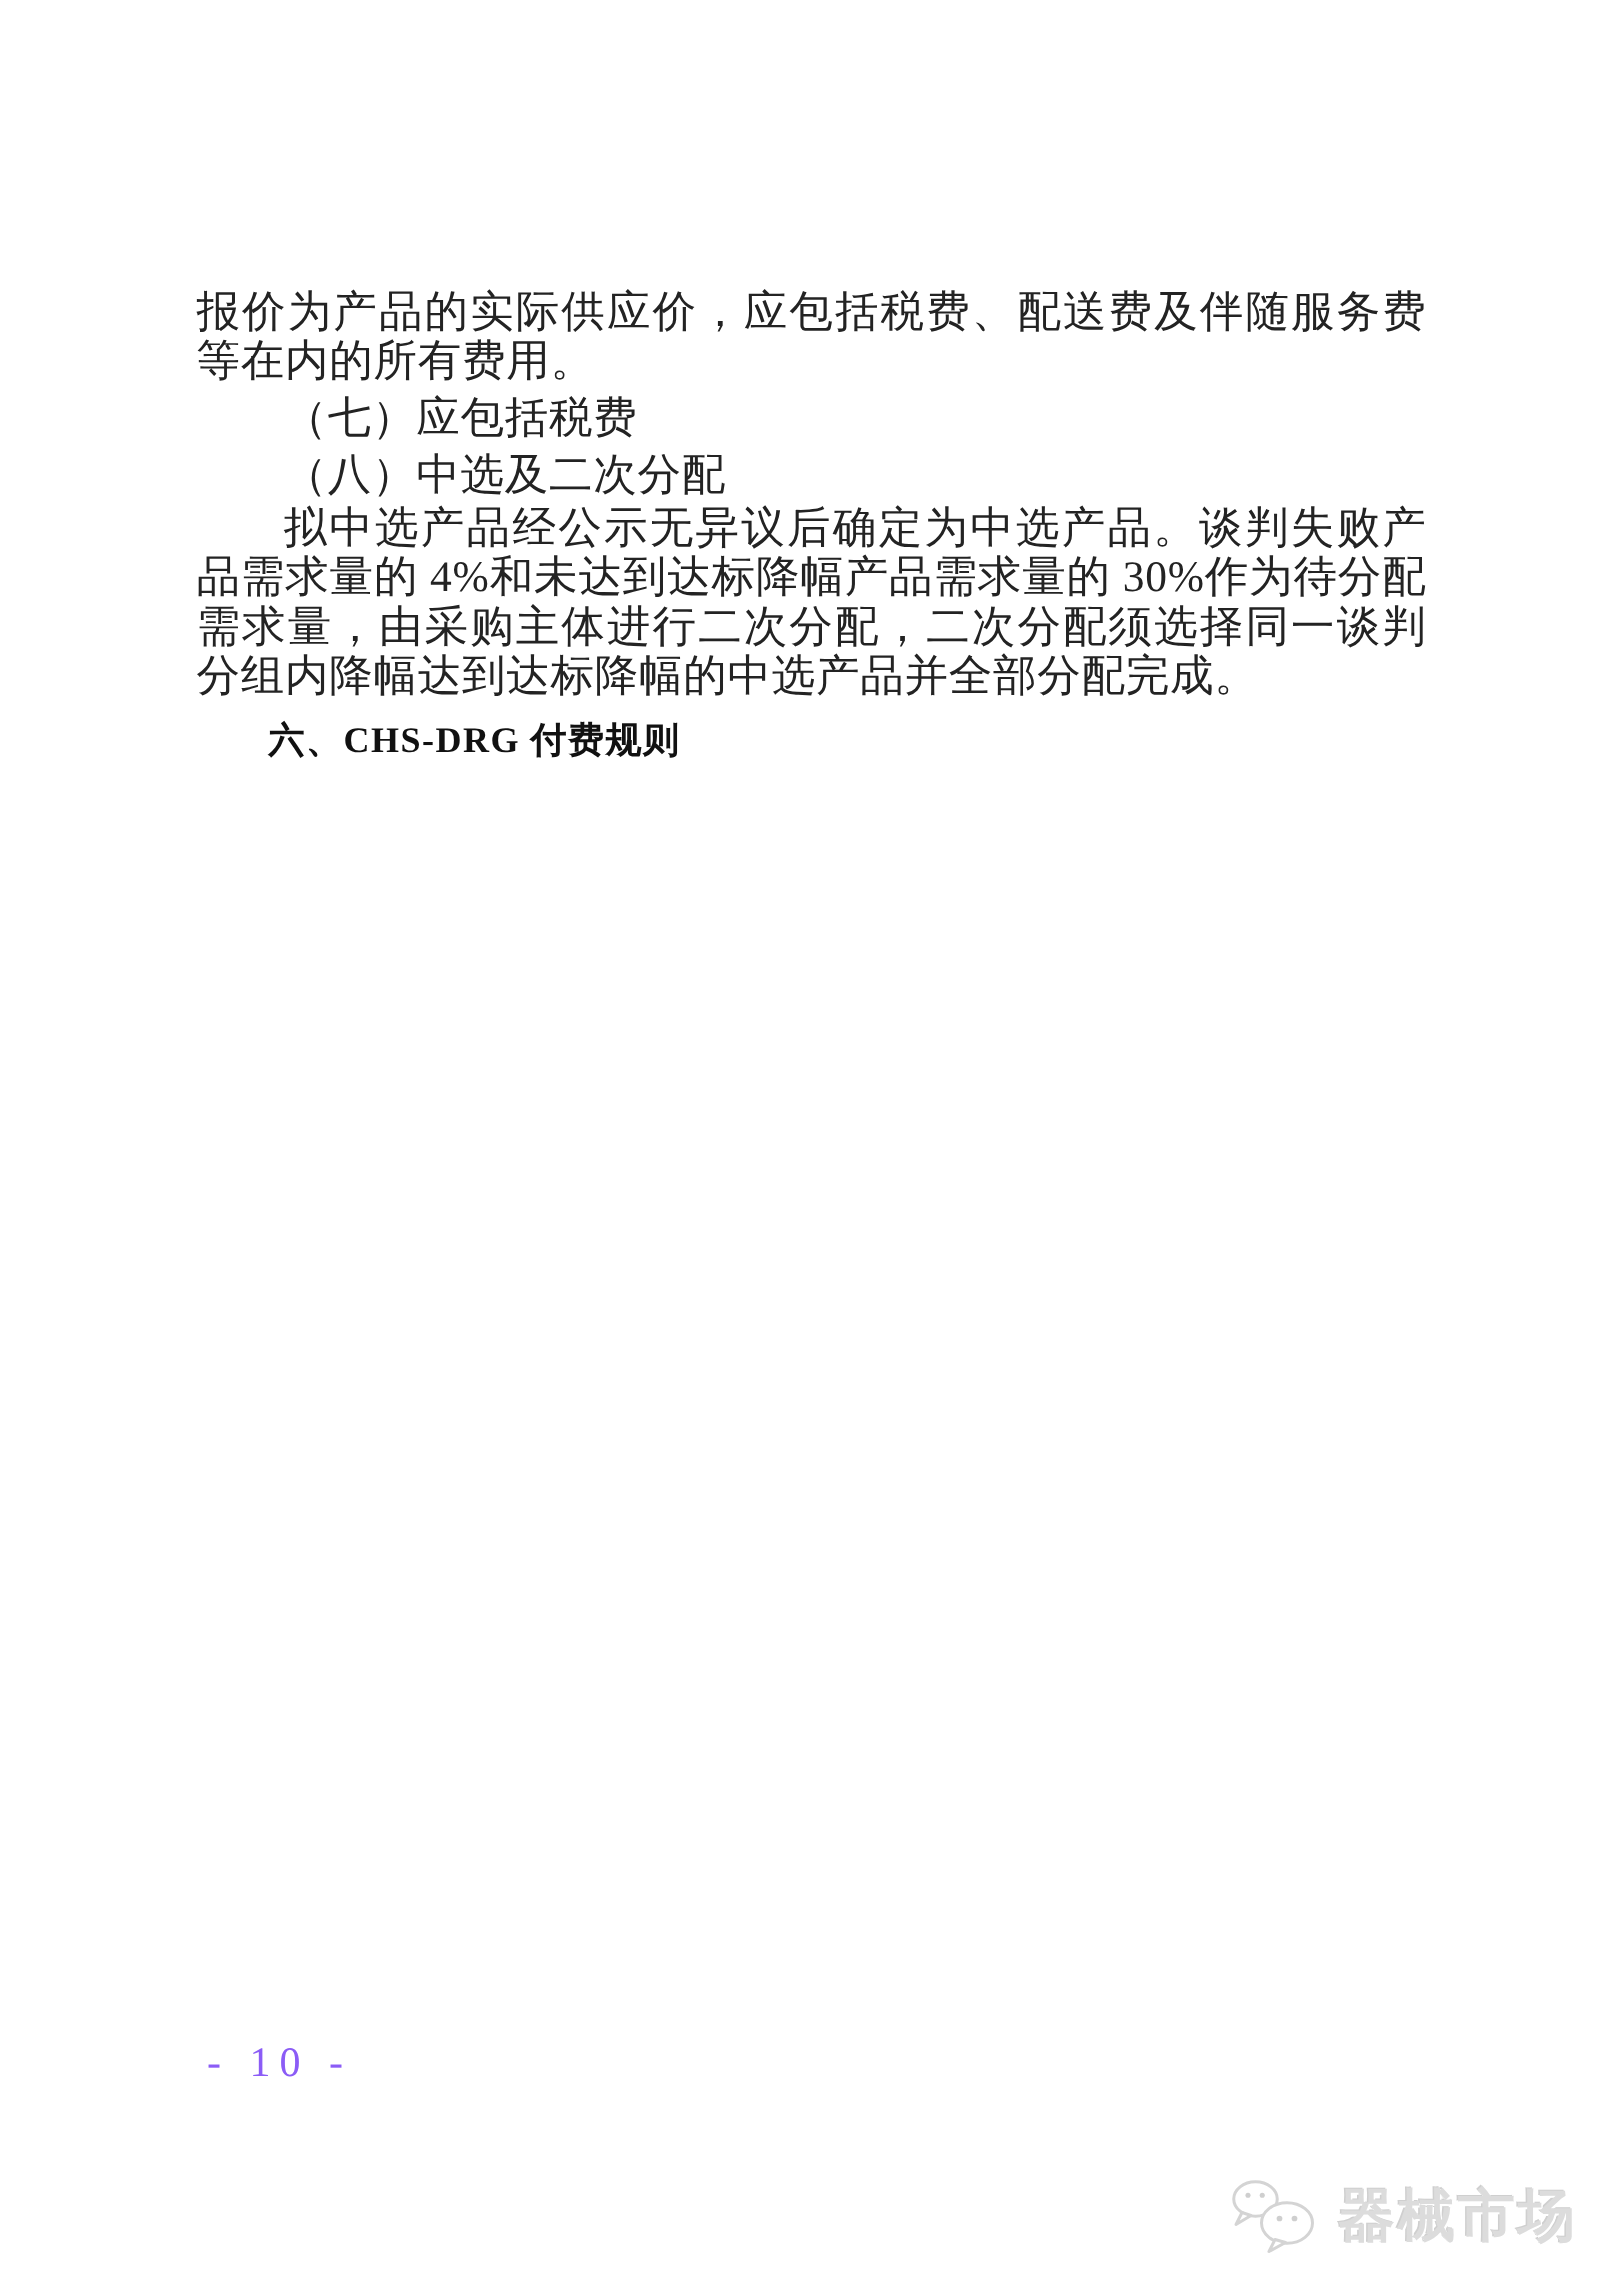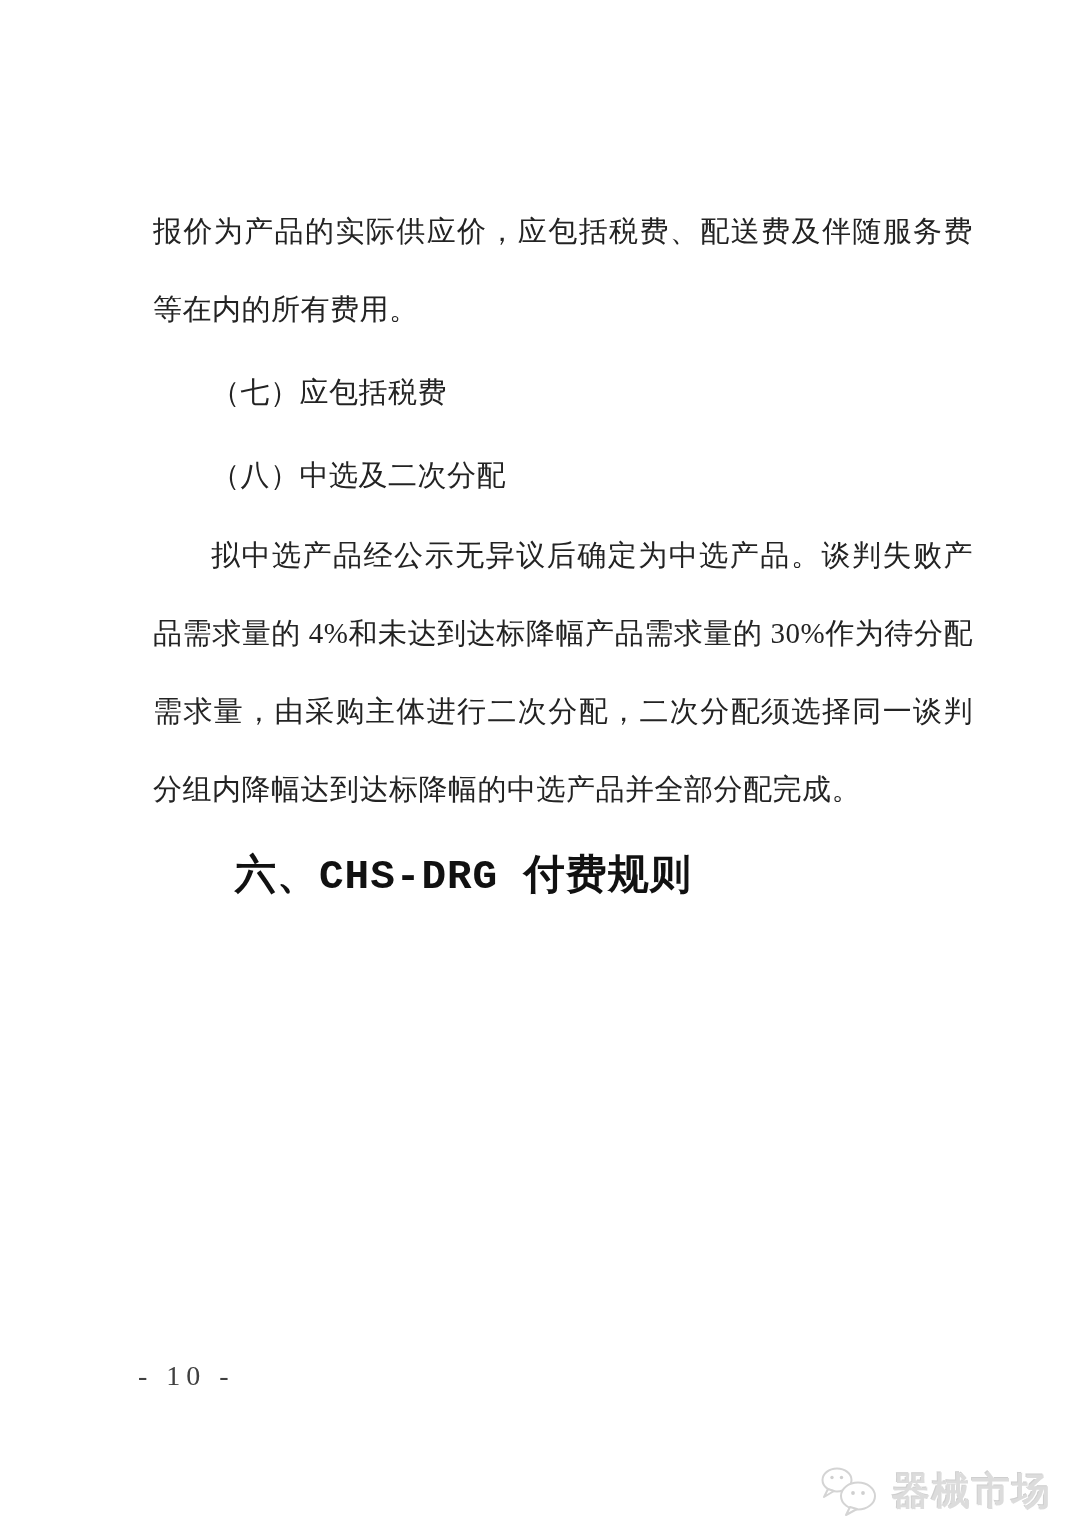--- a/index.html
+++ b/index.html
@@ -9,58 +9,58 @@
     width: 1080px;
     height: 1527px;
     margin: 0 auto;
     background: #ffffff;
     overflow: hidden;
     font-family: "Liberation Serif", serif;
     color: #232323;
   }
   .doc {
     position: absolute;
-    left: 153px;
+    left: 131px;
     top: 192px;
     width: 820px;
     font-size: 29px;
-    line-height: 78px;
+    line-height: 33px;
     text-align: justify;
     letter-spacing: 0.5px;
   }
   .doc p { margin: 0; }
   .doc p.indent { text-indent: 2em; }
   .doc p.subheading {
     text-indent: 2em;
     margin-top: 5px;
     margin-bottom: 2px;
     font-weight: 500;
   }
   .doc p.big-heading {
     text-indent: 2em;
     margin-top: 10px;
-    font-family: Liberation Mono, monospace;
+    font-family: Liberation Serif, serif;
     font-weight: 700;
-    font-size: 41px;
+    font-size: 24px;
     color: #111111;
     letter-spacing: 1px;
   }
   .footer-pagenum {
     position: absolute;
     left: 138px;
     top: 1360px;
     font-size: 28px;
     letter-spacing: 6px;
-    color: #404040;
+    color: #8b5cf6;
     font-family: "Liberation Serif", serif;
   }
   .watermark {
     position: absolute;
     right: 28px;
-    bottom: 10px;
+    bottom: 24px;
     display: flex;
     align-items: center;
     gap: 10px;
     user-select: none;
   }
   .watermark .wm-text {
     font-family: "Liberation Sans", sans-serif;
     font-size: 38px;
     font-weight: 600;
     color: #dcdcdc;

